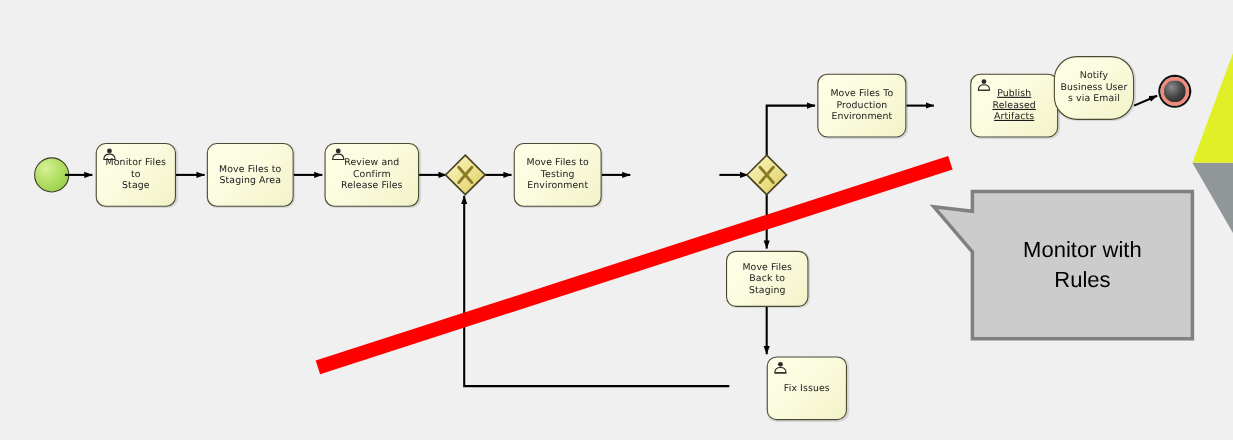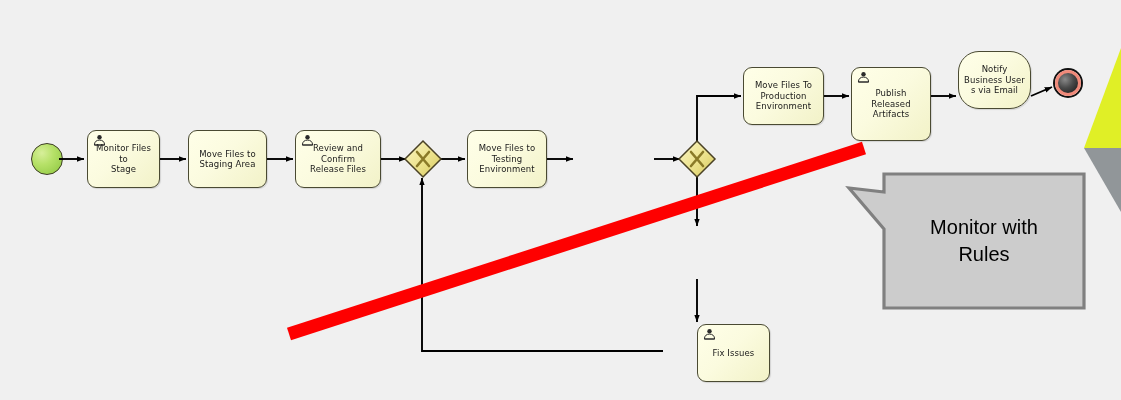--- a/index.html
+++ b/index.html
@@ -156,37 +156,41 @@
 Environment</div>
     </div>
 
 
     <div class="task" style="left:743px; top:67px; width:81px; height:58px;">
       <div class="task-label">Move Files To
 Production
 Environment</div>
     </div>
 
-    <div class="task" style="left:851px; top:67px; width:80px; height:74px;">
+    <div class="task" style="left:882px; top:67px; width:80px; height:58px;text-decoration:underline;">
       <svg class="user-icon" viewBox="0 0 13 12">
         <circle cx="6.5" cy="3.2" r="2.2" fill="#2b2b2b"></circle>
         <path d="M1.4,11 C1.4,7.6 3.6,6.1 6.5,6.1 C9.4,6.1 11.6,7.6 11.6,11 z" fill="none" stroke="#2b2b2b" stroke-width="1"></path>
         <path d="M1.4,11 L11.6,11" stroke="#2b2b2b" stroke-width="1"></path>
       </svg>
       <div class="task-label">Publish
 Released
 Artifacts</div>
     </div>
 
     <div class="task" style="left:958px; top:51px; width:73px; height:58px;border-radius:21px;">
       <div class="task-label">Notify
 Business User
 s via Email</div>
     </div>
 
+    <div class="task" style="left:660px; top:228px; width:75px; height:51px;">
+      <div class="task-label">Move Files
+Back to Staging</div>
+    </div>
 
     <div class="task" style="left:661px; top:324px; width:73px; height:58px;margin-left:36px;">
       <svg class="user-icon" viewBox="0 0 13 12">
         <circle cx="6.5" cy="3.2" r="2.2" fill="#2b2b2b"></circle>
         <path d="M1.4,11 C1.4,7.6 3.6,6.1 6.5,6.1 C9.4,6.1 11.6,7.6 11.6,11 z" fill="none" stroke="#2b2b2b" stroke-width="1"></path>
         <path d="M1.4,11 L11.6,11" stroke="#2b2b2b" stroke-width="1"></path>
       </svg>
       <div class="task-label">Fix Issues</div>
     </div>
 

